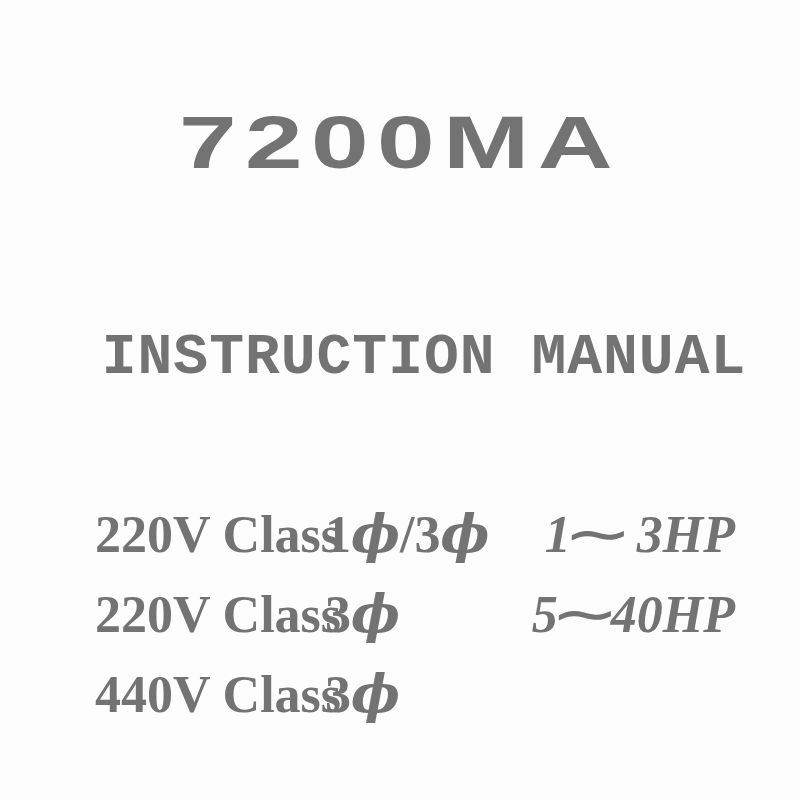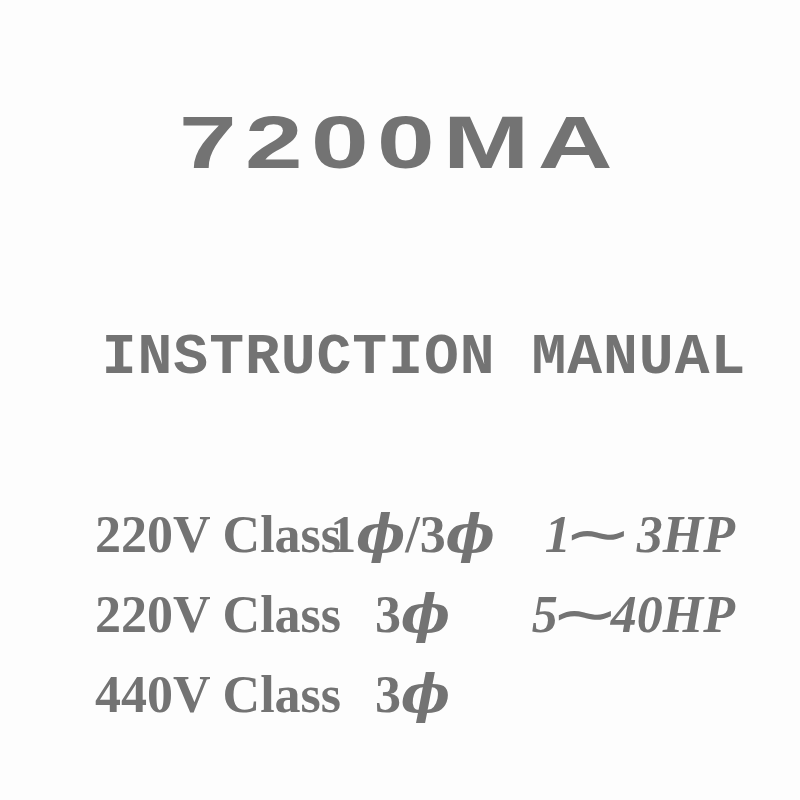--- a/index.html
+++ b/index.html
@@ -59,21 +59,21 @@
     margin-bottom: 27px;
     white-space: nowrap;
   }
   .cell { display: inline-block; }
   .class-cell {
     width: 230px;
     text-align: left;
   }
   .phase-cell {
     width: 175px;
-    text-align: center;
+    text-align: left;
   }
   .hp-cell {
     width: 235px;
     text-align: right;
     font-style: italic;
   }
   .phi {
     font-family: "DejaVu Serif", serif;
     font-style: italic;
     font-weight: bold;

